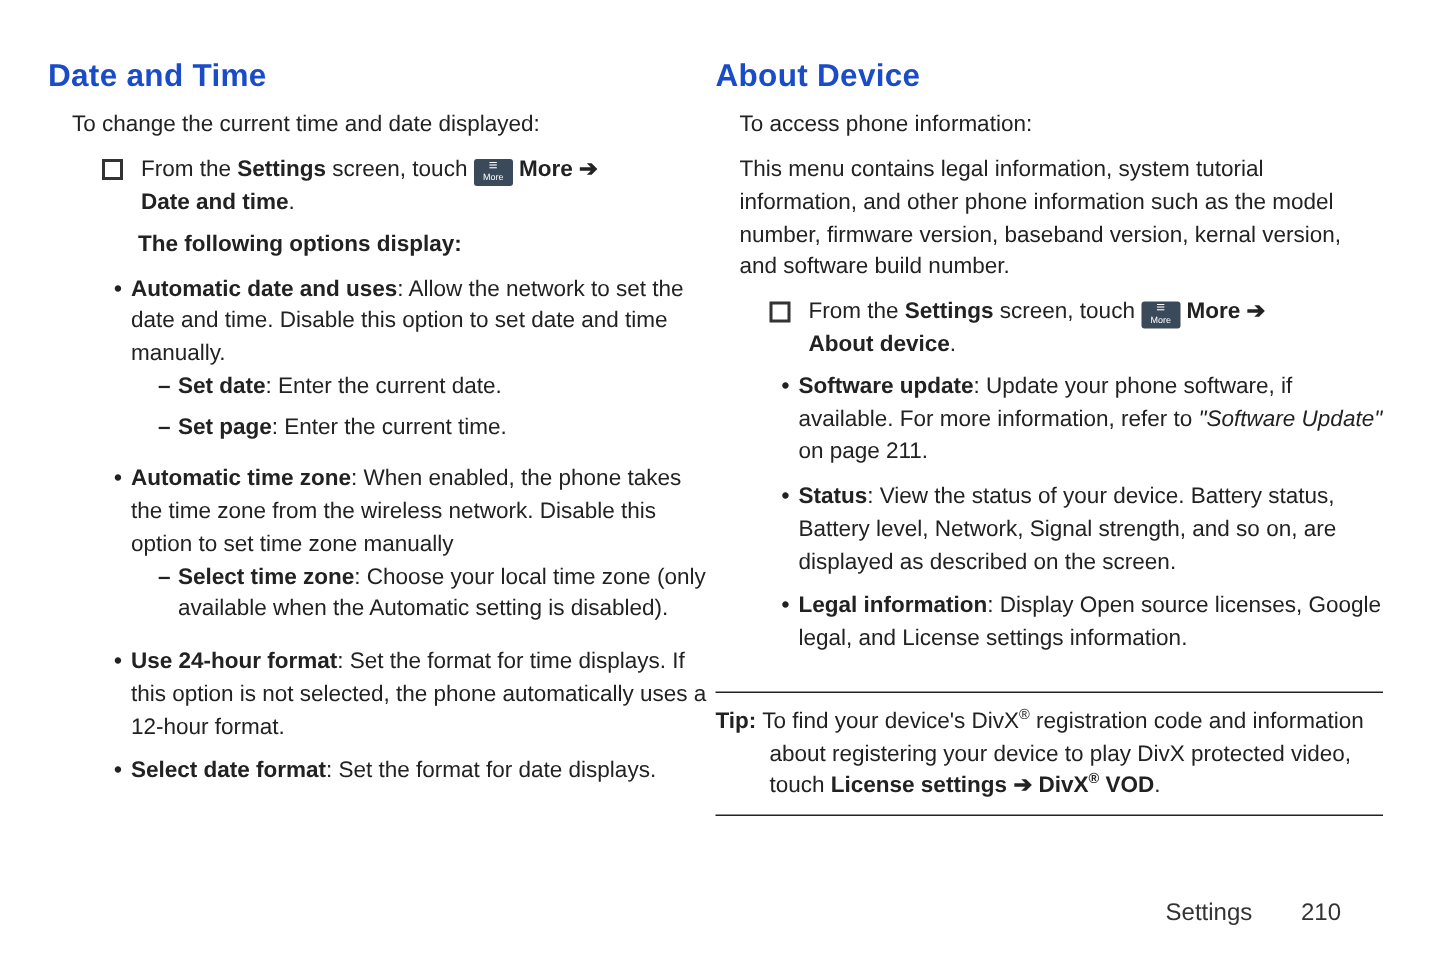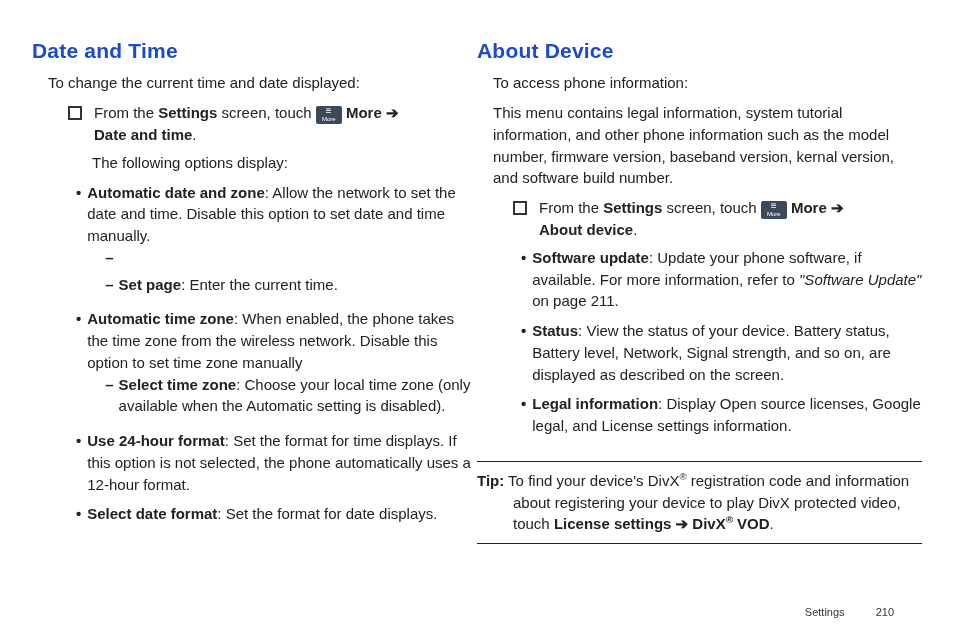--- a/index.html
+++ b/index.html
@@ -70,20 +70,21 @@
     color: #fff;
     font-size: 10px;
     line-height: 6px;
     margin-bottom: 1px;
   }
   .arrow {
     font-weight: bold;
   }
   .sub-intro {
     margin: 6px 0 8px 60px;
+    font-weight: bold;
   }
   .bul-list {
     margin-left: 44px;
   }
   .bul-item {
     display: flex;
     align-items: flex-start;
     gap: 6px;
     margin-bottom: 8px;
   }
@@ -125,21 +126,21 @@
     font-weight: 700;
   }
   sup.reg {
     font-size: 0.65em;
     vertical-align: super;
   }
   .footer {
     position: absolute;
     bottom: 18px;
     right: 60px;
-    font-size: 11px;
+    font-size: 16px;
     color: #333;
     margin-left: 32px;
   }
   .footer .pg {
     display: inline-block;
     margin-left: 28px;
   }
 </style>
 </head>
 <body>
@@ -161,24 +162,25 @@
       </div>
     </div>
 
     <p class="sub-intro">The following options display:</p>
 
     <div class="bul-list">
 
       <div class="bul-item">
         <span class="dot">•</span>
         <div class="txt">
-          <strong class="b">Automatic date and zone</strong><span>: Allow the network to set the date and time. Disable this option to set date and time manually.</span>
+          <strong class="b">Automatic date and uses</strong><span>: Allow the network to set the date and time. Disable this option to set date and time manually.</span>
           <div class="dash-list">
             <div class="dash-item">
               <span class="dash">–</span>
+              <div><strong class="b">Set date</strong><span>: Enter the current date.</span></div>
             </div>
             <div class="dash-item">
               <span class="dash">–</span>
               <div><strong class="b">Set page</strong><span>: Enter the current time.</span></div>
             </div>
           </div>
         </div>
       </div>
 
       <div class="bul-item">

